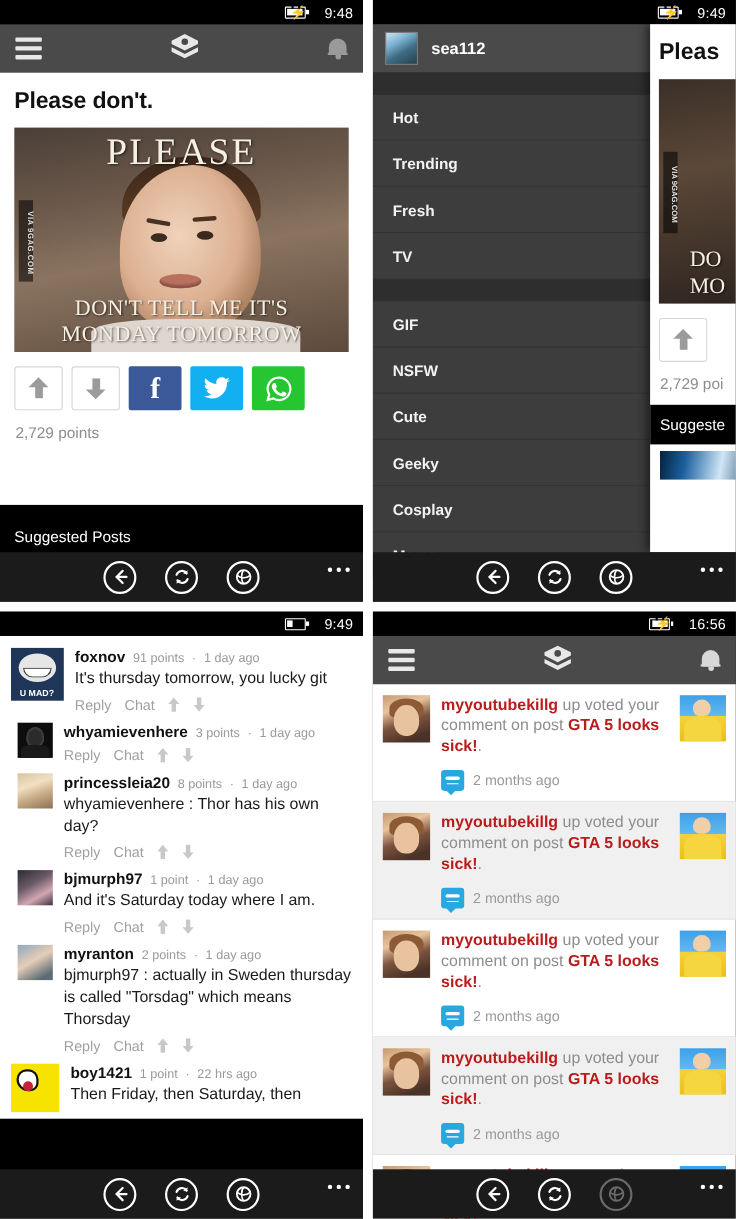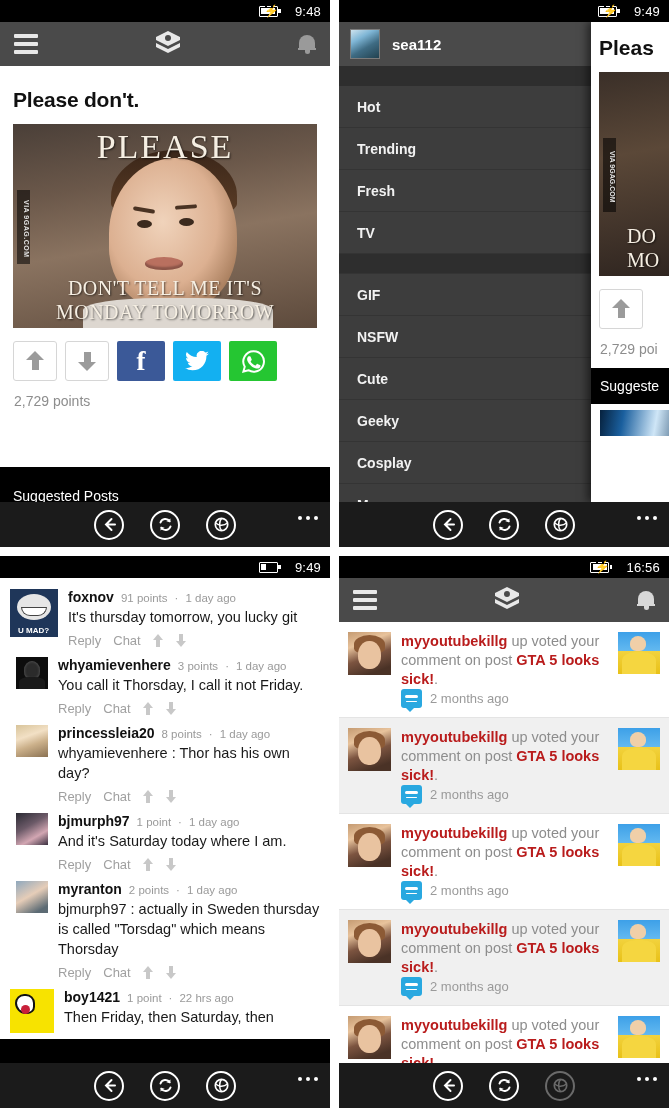--- a/index.html
+++ b/index.html
@@ -78,21 +78,21 @@
   .bell .clap {
     position: absolute; left: 6.5px; bottom: 1px; width: 5px; height: 4px;
     background: #9a9a9a; border-radius: 0 0 3px 3px;
   }
   .bell.bright .body, .bell.bright .base, .bell.bright .clap { background: #d8d8d8; }
 
   
   .content-white { background: #fff; }
   .post-title {
     font-size: 21px; font-weight: bold; color: #111;
-    padding: 22px 13px 12px 13px; letter-spacing: -.2px;
+    padding: 14px 13px 12px 13px; letter-spacing: -.2px;
   }
   .meme {
     position: relative; width: 304px; height: 204px; margin: 0 13px;
     background: linear-gradient(170deg,#4a3f38 0%,#6b584a 30%,#8a7360 55%,#5d4a3c 100%);
     overflow: hidden;
   }
   .meme .head {
     position: absolute; left: 96px; top: 34px; width: 128px; height: 152px;
     background: radial-gradient(ellipse at 42% 42%, #f0d3bb 0%, #dcb091 52%, #9d7352 85%, #6a4a33 100%);
     border-radius: 56% 52% 46% 48% / 54% 56% 46% 44%;
@@ -323,21 +323,21 @@
     position: absolute; left: 10px; top: 9px; width: 23px; height: 28px;
     background: #e9c3a0; border-radius: 48% 48% 45% 45%;
   }
   .ntf .nav-av .h {
     position: absolute; left: 6px; top: 3px; width: 31px; height: 18px;
     background: #8c5a35; border-radius: 50% 50% 25% 25%;
   }
   .ntf .ncontent { flex: 1; min-width: 0; }
   .ntf .ntext { font-size: 14.5px; line-height: 19px; color: #8d8d8d; }
   .ntf .ntext b { color: #b91c1c; font-weight: bold; }
-  .ntf .nmeta { display: flex; align-items: center; gap: 8px; margin-top: 0; }
+  .ntf .nmeta { display: flex; align-items: center; gap: 8px; margin-top: 11px; }
   .bubble {
     width: 21px; height: 19px; background: #29a8e0; border-radius: 3px; position: relative; flex: none;
   }
   .bubble:after {
     content: ""; position: absolute; left: 4px; bottom: -4px;
     border-left: 5px solid transparent; border-right: 5px solid transparent;
     border-top: 5px solid #29a8e0;
   }
   .bubble i {
     position: absolute; left: 4px; top: 6px; width: 13px; height: 3px;
@@ -631,21 +631,20 @@
             <div class="helm"></div>
             <div class="cape"></div>
           </div>
         <div class="body">
           <div class="line1">
             <span class="uname">whyamievenhere</span>
             <span class="meta">3 points</span>
             <span class="meta">·</span>
             <span class="meta">1 day ago</span>
           </div>
-          <div class="text">You call it Thorsday, I call it not Friday.</div>
           <div class="tools">
             <span>Reply</span>
             <span>Chat</span>
             <span class="mini-arr up">
                 <span class="h"></span>
                 <span class="s"></span>
               </span>
             <span class="mini-arr down">
                 <span class="s"></span>
                 <span class="h"></span>

